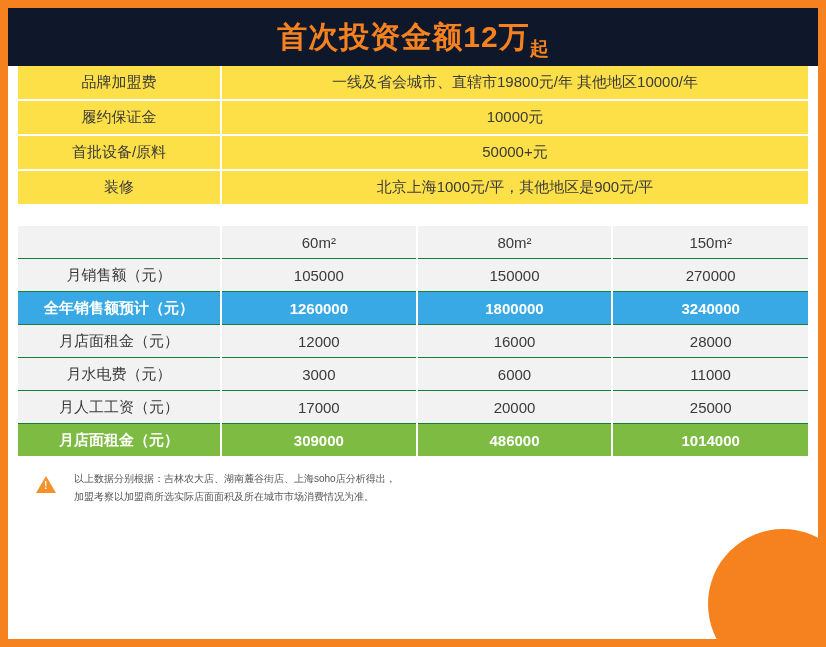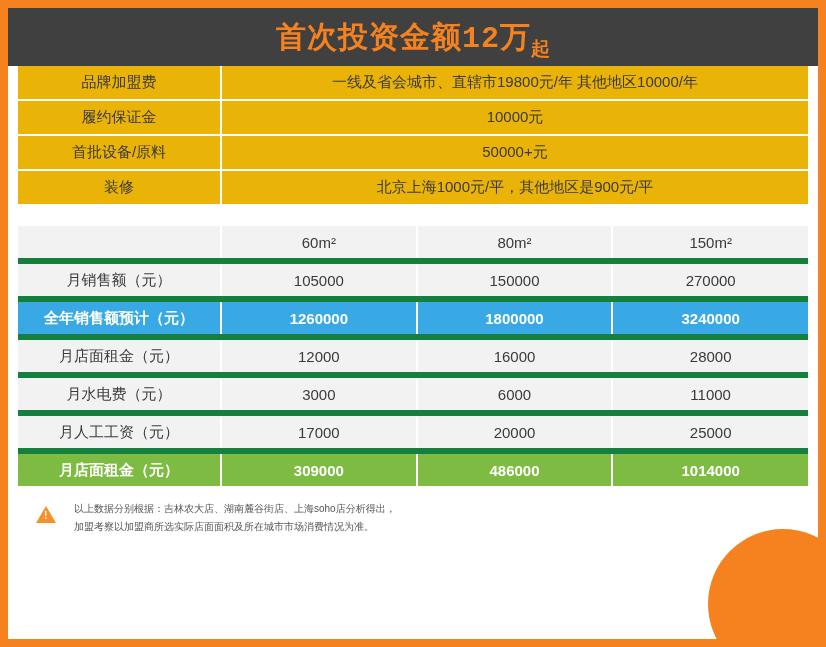--- a/index.html
+++ b/index.html
@@ -28,22 +28,21 @@
     height: 631px;
     background: #ffffff;
     overflow: hidden;
   }
   
   .title-bar {
     height: 58px;
     display: flex;
     align-items: center;
     justify-content: center;
-    background: #404040;
-    font-family: Liberation Mono, monospace;
+    background: #0f172a;
   }
   .title-main {
     color: #F5821F;
     font-size: 30px;
     font-weight: bold;
     letter-spacing: 1px;
   }
   .title-suffix {
     color: #F5821F;
     font-size: 19px;
@@ -56,40 +55,40 @@
     border-collapse: collapse;
     width: 790px;
     margin: 0 10px;
     table-layout: fixed;
   }
   table.top-table td {
     height: 31px;
     font-size: 15px;
     color: #3a3a3a;
     text-align: center;
-    background: #eab308;
+    background: #fde047;
     border-bottom: 2px solid #ffffff;
     border-right: 2px solid #ffffff;
   }
   table.top-table td:last-child { border-right: none; }
   table.top-table tr:last-child td { border-bottom: none; }
   .col-label { width: 200px; }
 
   .gap {
     height: 22px;
     background: #ffffff;
   }
 
   table.main-table td {
     height: 30px;
     font-size: 15px;
     color: #3a3a3a;
     text-align: center;
     background: #F2F2F2;
-    border-bottom: 6px solid #15803d;
+    border-bottom: 1px solid #15803d;
     border-right: 2px solid #ffffff;
   }
   table.main-table td:last-child { border-right: none; }
   table.main-table tr:last-child td { border-bottom: none; }
 
   .hdr td {
     color: #4a4a4a;
     font-size: 15px;
   }
 

